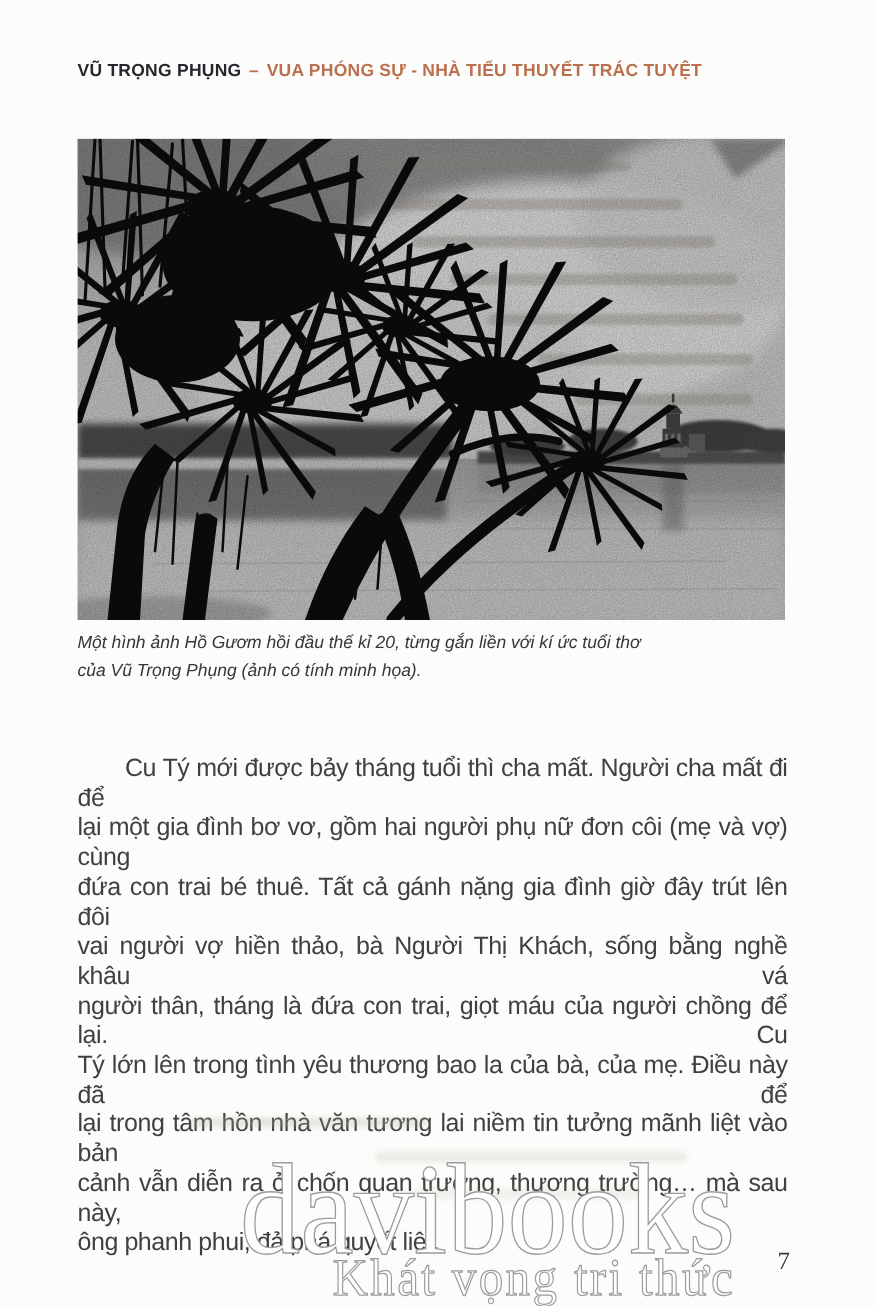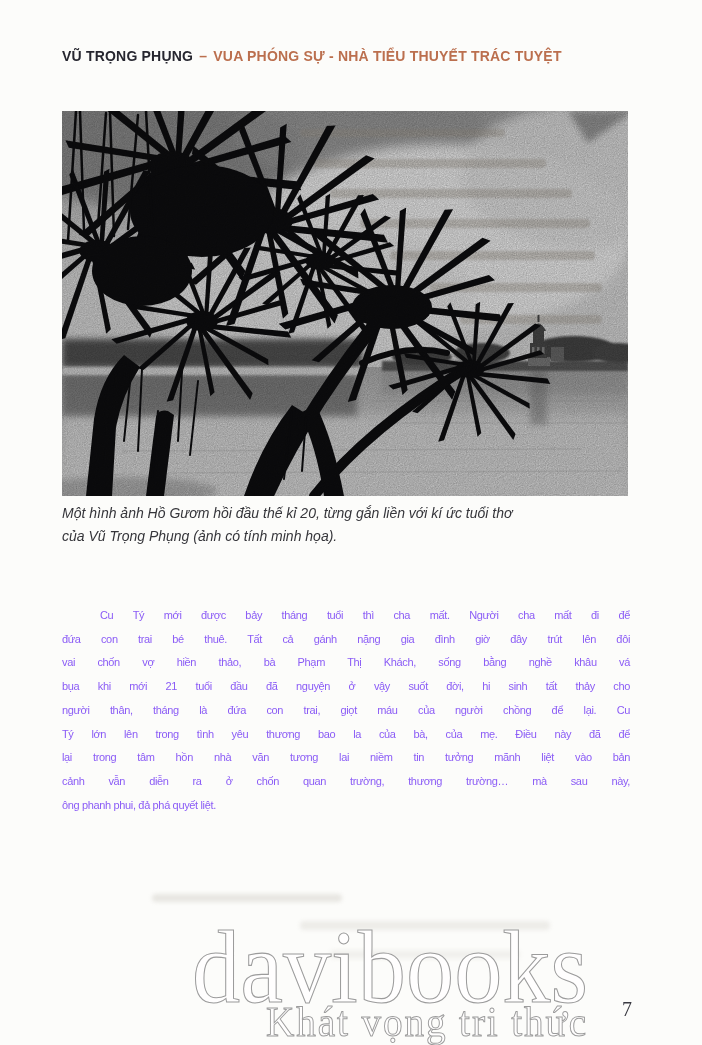--- a/index.html
+++ b/index.html
@@ -32,22 +32,22 @@
   
   .caption{
     position:absolute;top:502px;left:62px;width:566px;
     text-align:left;font-style:italic;font-size:14px;line-height:23px;
     color:#35353a;
   }
 
   
   .body-text{
     position:absolute;top:604px;left:62px;width:568px;
-    font-size:11px;line-height:23.7px;letter-spacing:-.35px;
-    color:#8b5cf6;
+    font-size:20px;line-height:23.7px;letter-spacing:-.35px;
+    color:#404040;
   }
   .body-text .line{text-align:justify;text-align-last:justify;}
   .body-text .line.first{text-indent:38px;}
   .body-text .line.last{text-align-last:left;}
 
   
   .ghost{position:absolute;background:#b2ada2;border-radius:4px;filter:blur(2px);}
   .ghost.g1{left:152px;top:894px;width:190px;height:8px;opacity:.28;}
   .ghost.g2{left:300px;top:921px;width:250px;height:9px;opacity:.20;}
   .ghost.g3{left:330px;top:950px;width:190px;height:9px;opacity:.14;}
@@ -228,23 +228,23 @@
     </svg>
   </div>
 
   <div class="caption">
     <div>Một hình ảnh Hồ Gươm hồi đầu thế kỉ 20, từng gắn liền với kí ức tuổi thơ</div>
     <div>của Vũ Trọng Phụng (ảnh có tính minh họa).</div>
   </div>
 
   <div class="body-text">
     <div class="line first">Cu Tý mới được bảy tháng tuổi thì cha mất. Người cha mất đi để</div>
+    <div class="line">lại một gia đình bơ vơ, gồm hai người phụ nữ đơn côi (mẹ và vợ) cùng</div>
     <div class="line">đứa con trai bé thuê. Tất cả gánh nặng gia đình giờ đây trút lên đôi</div>
-    <div class="line">vai chốn vợ hiền thảo, bà Phạm Thị Khách, sống bằng nghề khâu vá</div>
-    <div class="line">bụa khi mới 21 tuổi đầu đã nguyện ở vậy suốt đời, hi sinh tất thảy cho</div>
+    <div class="line">vai người vợ hiền thảo, bà Người Thị Khách, sống bằng nghề khâu vá</div>
     <div class="line">người thân, tháng là đứa con trai, giọt máu của người chồng để lại. Cu</div>
     <div class="line">Tý lớn lên trong tình yêu thương bao la của bà, của mẹ. Điều này đã để</div>
     <div class="line">lại trong tâm hồn nhà văn tương lai niềm tin tưởng mãnh liệt vào bản</div>
     <div class="line">cảnh vẫn diễn ra ở chốn quan trường, thương trường… mà sau này,</div>
     <div class="line last">ông phanh phui, đả phá quyết liệt.</div>
   </div>
 
   <div class="ghost g1"></div>
   <div class="ghost g2"></div>
   <div class="ghost g3"></div>

